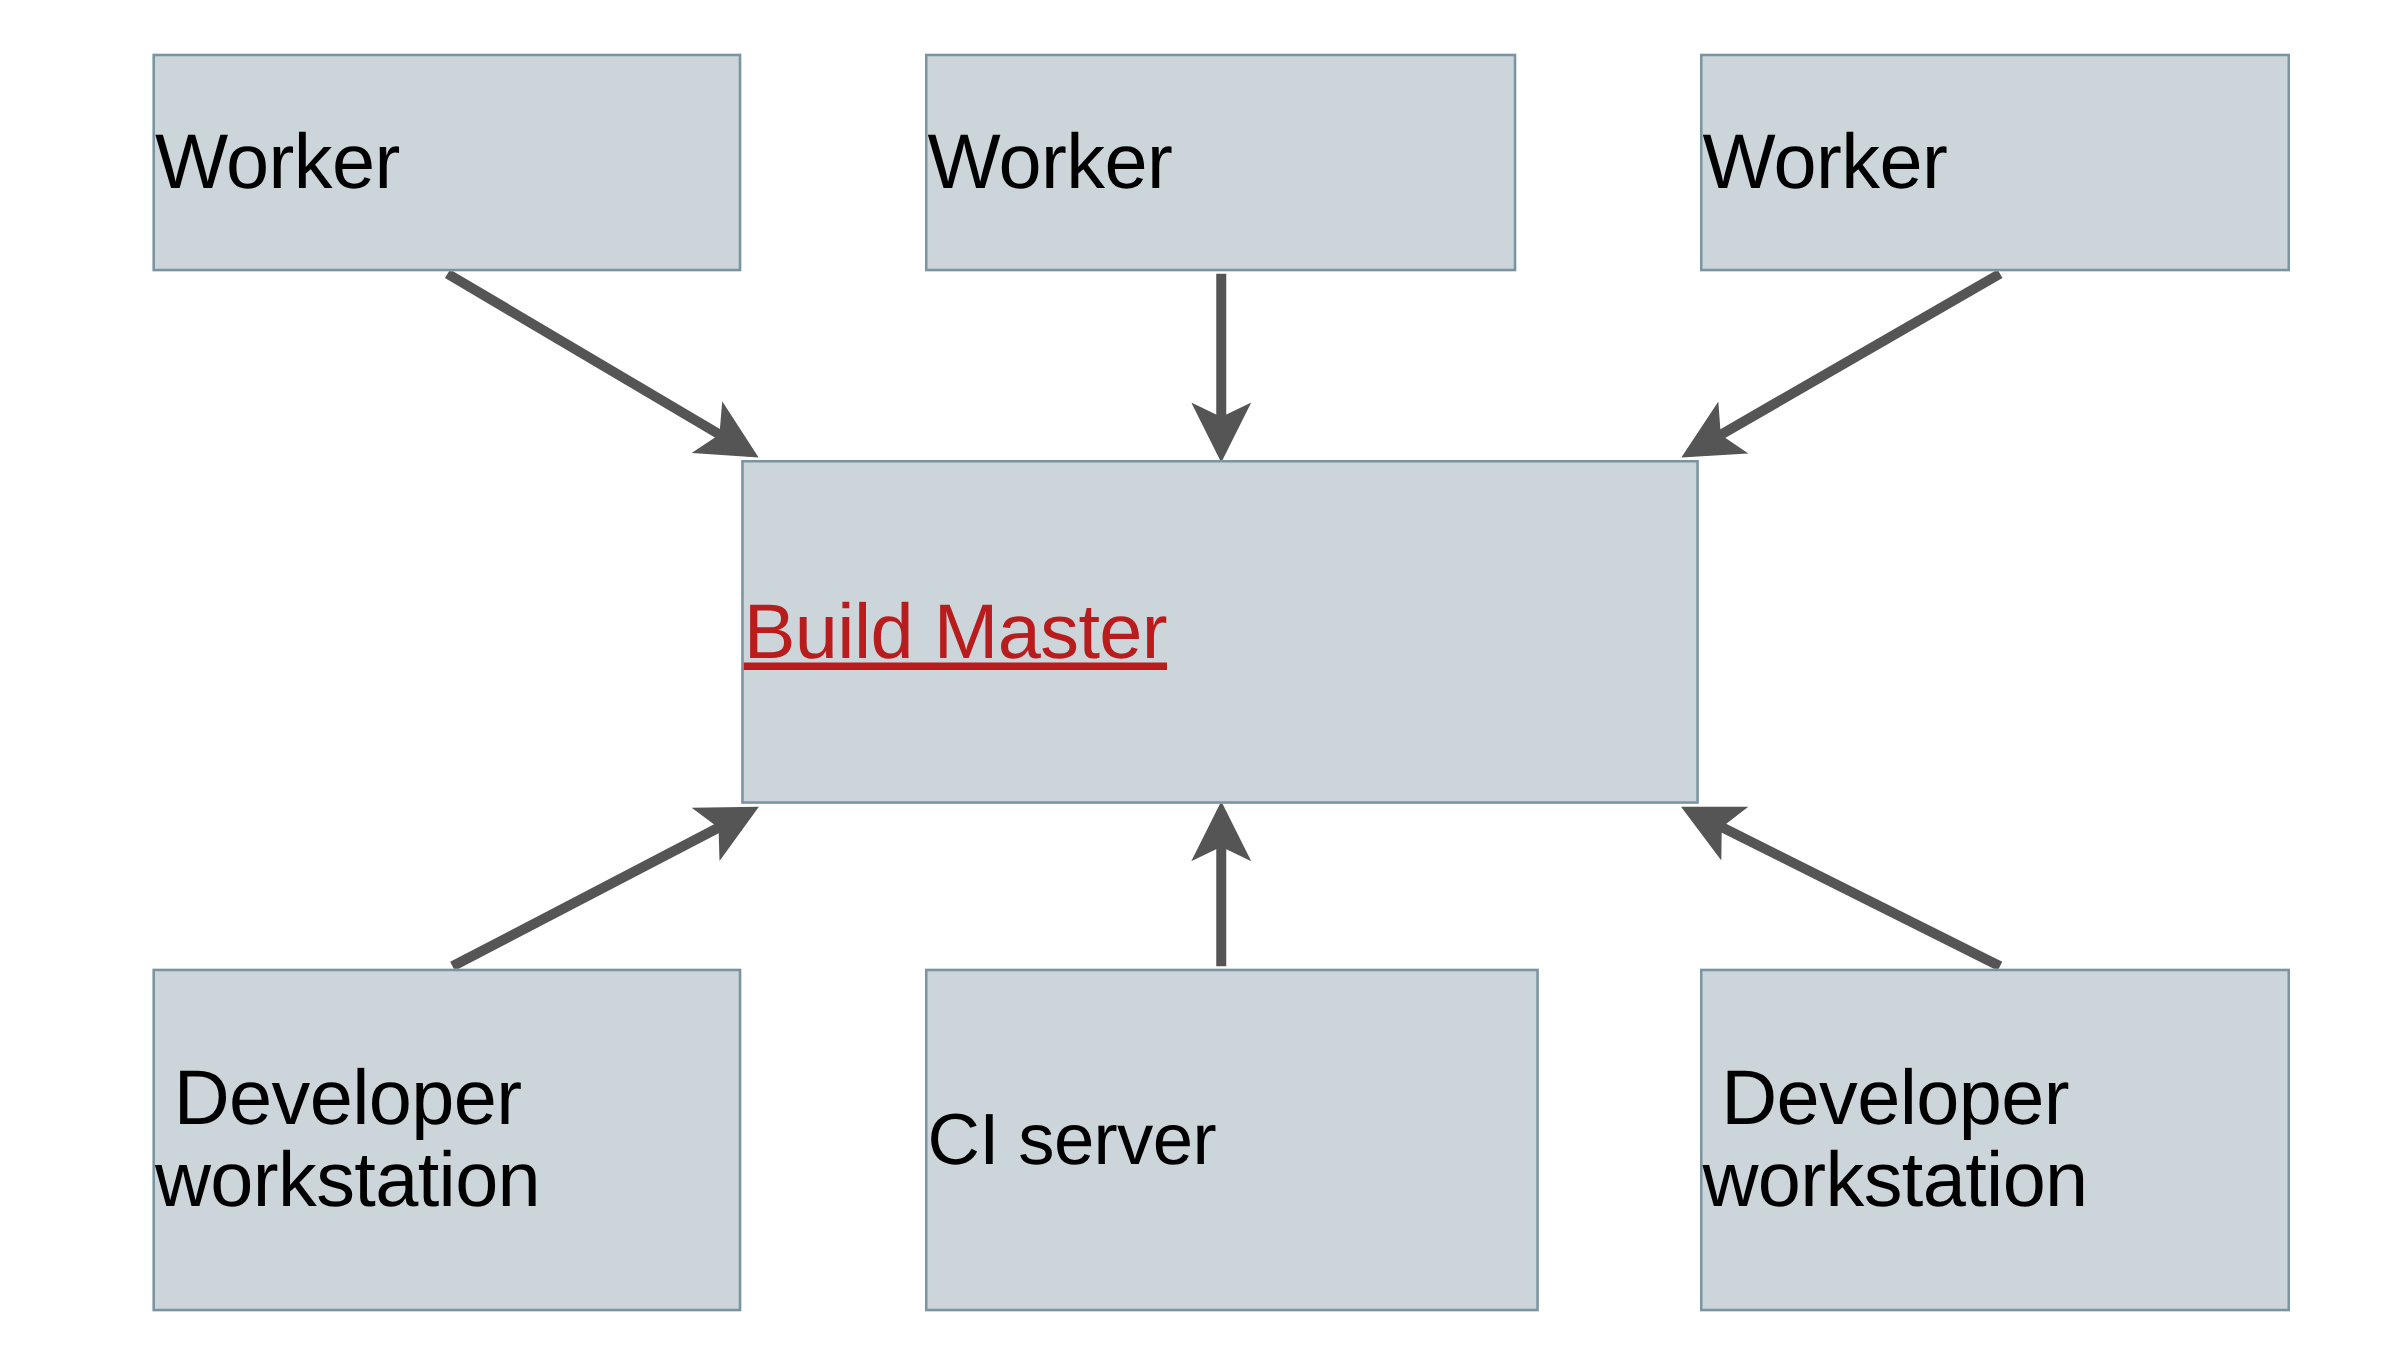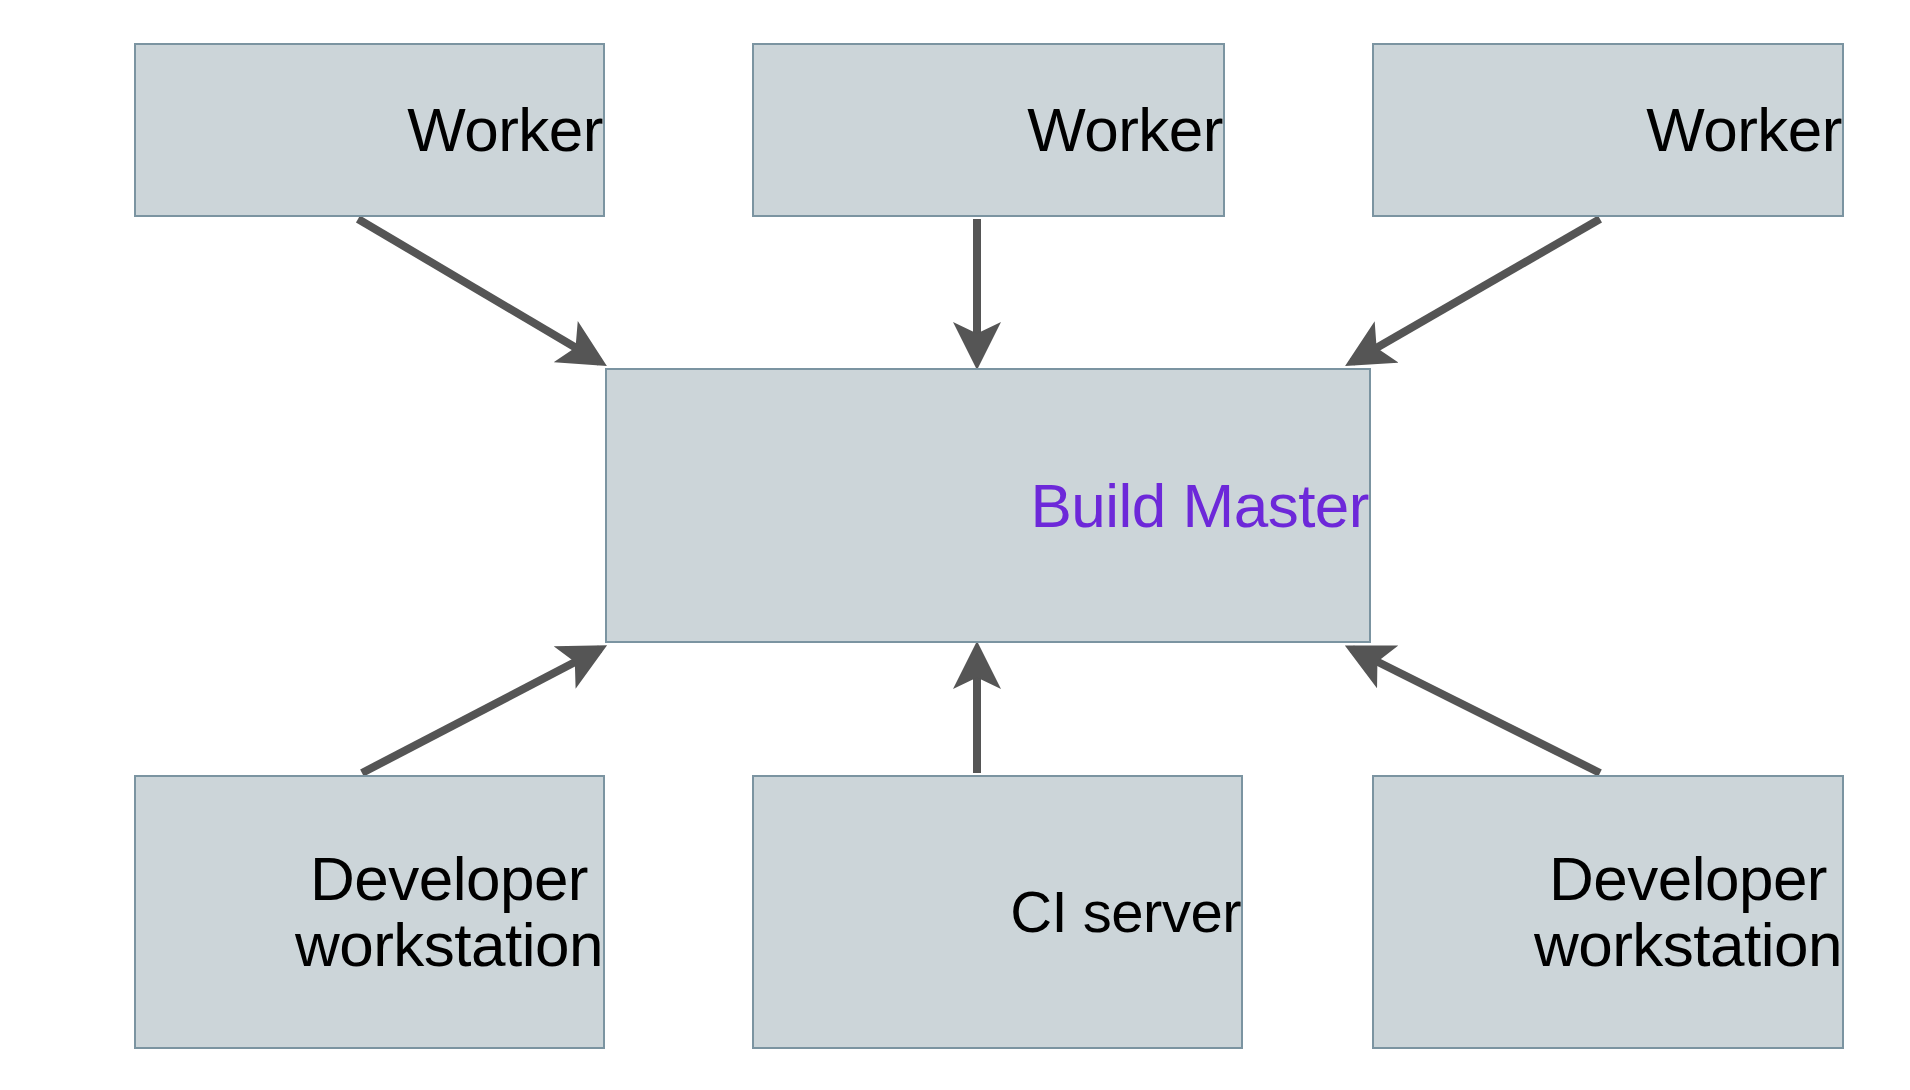--- a/index.html
+++ b/index.html
@@ -24,23 +24,22 @@
     width: 1910px;
     height: 1090px;
   }
   .node-box {
     position: absolute;
     box-sizing: border-box;
     background: #ccd5d9;
     border: 2px solid #7b94a1;
     display: flex;
     align-items: center;
-    justify-content: flex-end;
+    justify-content: flex-start;
     text-align: center;
-    margin-left: 12px;
   }
   .node-label {
     color: #000000;
     font-family: "Liberation Sans", sans-serif;
     font-size: 62px;
     line-height: 1.06;
     font-weight: 400;
     letter-spacing: -0.5px;
     white-space: pre-line;
   }
@@ -75,21 +74,21 @@
 
   <div class="node-box" style="left: 740px; top: 43px; width: 473px; height: 174px; background: rgb(204, 213, 217); border-color: rgb(123, 148, 161);">
     <span class="node-label" style="color: rgb(0, 0, 0);">Worker</span>
   </div>
 
   <div class="node-box" style="left: 1360px; top: 43px; width: 472px; height: 174px; background: rgb(204, 213, 217); border-color: rgb(123, 148, 161);">
     <span class="node-label" style="color: rgb(0, 0, 0);">Worker</span>
   </div>
 
   <div class="node-box" style="left: 593px; top: 368px; width: 766px; height: 275px; background: rgb(204, 213, 217); border-color: rgb(123, 148, 161);">
-    <span class="node-label" style="color: #6d28d9;">Build Master</span>
+    <span class="node-label" style="color: #b91c1c; text-decoration: underline;">Build Master</span>
   </div>
 
   <div class="node-box" style="left: 122px; top: 775px; width: 471px; height: 274px; background: rgb(204, 213, 217); border-color: rgb(123, 148, 161);">
     <span class="node-label" style="color: rgb(0, 0, 0);">Developer
 workstation</span>
   </div>
 
   <div class="node-box" style="left: 740px; top: 775px; width: 491px; height: 274px; background: rgb(204, 213, 217); border-color: rgb(123, 148, 161);">
     <span class="node-label small" style="color: rgb(0, 0, 0);">CI server</span>
   </div>

